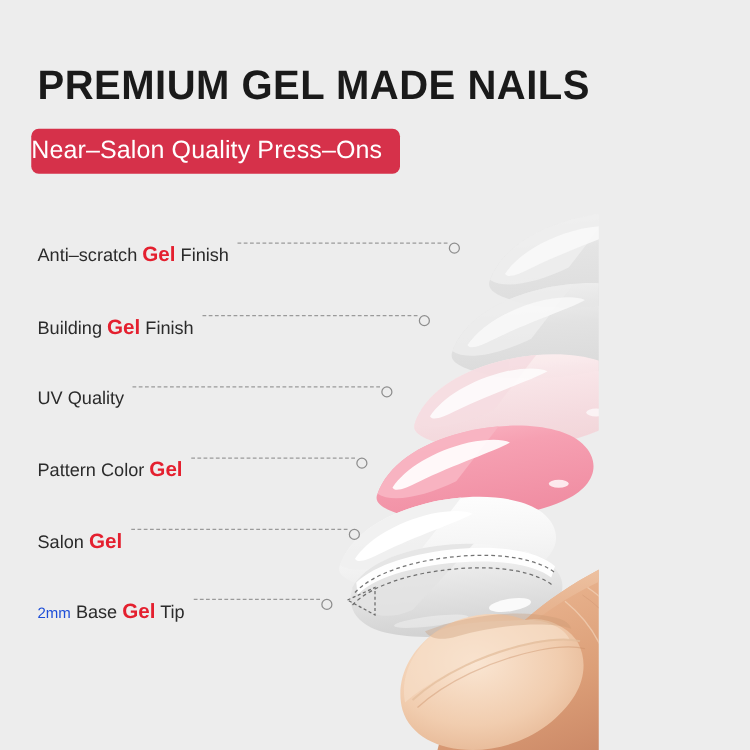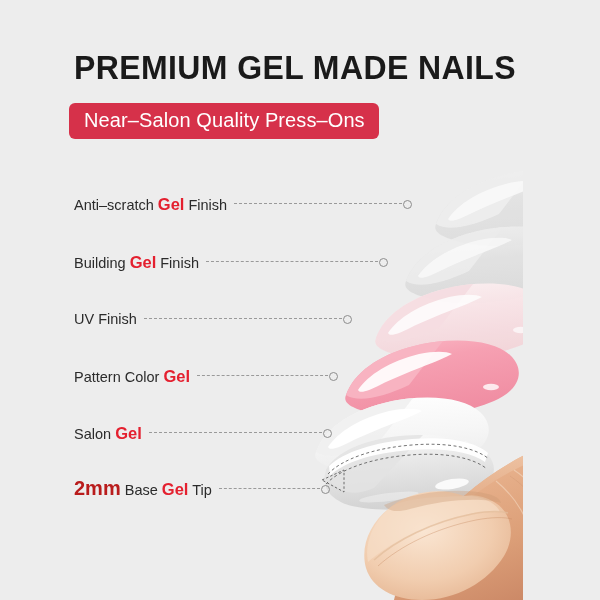--- a/index.html
+++ b/index.html
@@ -3,50 +3,50 @@
 <meta charset="utf-8">
 <style>
   html,body{margin:0;padding:0;}
   body{
     width:600px;height:600px;
     background:#ededed;
     font-family:"Liberation Sans","DejaVu Sans",sans-serif;
     overflow:hidden;
     position:relative;
   }
-  #stage{position:relative;width:479px;height:600px;overflow:hidden;background:#ededed;margin-left:44px;}
+  #stage{position:relative;width:479px;height:600px;overflow:hidden;background:#ededed;}
 
   
   .title{
     position:absolute;left:30px;top:49px;
     font-size:33px;line-height:38px;
     font-weight:600;letter-spacing:.4px;
     color:#1a1a1a;white-space:nowrap;
     transform:scaleX(.97);transform-origin:left center;
   }
   .badge{
     position:absolute;left:25px;top:103px;
     background:#d6314a;color:#fff;
     border-radius:6px;
-    padding:5px 14px 7px 15px;
+    padding:5px 14px 7px 0;
     font-size:20px;line-height:24px;font-weight:400;
     letter-spacing:.1px;white-space:nowrap;
   }
 
   
   .art{position:absolute;left:0;top:0;width:600px;height:600px;pointer-events:none;}
 
   
-  .row{position:absolute;display:flex;align-items:center;height:20px;}
+  .row{position:absolute;display:flex;height:20px;}
   .lbl{
     font-size:14.5px;line-height:20px;color:#2b2b2b;
     white-space:nowrap;font-weight:400;
   }
   .lbl .gel{color:#e4202f;font-weight:700;font-size:16.5px;}
-  .lbl .strong{color:#b91c1c;font-weight:700;font-size:20px;}
+  .lbl .strong{color:#1d4ed8;font-weight:400;font-size:12px;}
   .lead{
     flex:0 0 auto;height:1px;margin-left:7px;
     border-top:1px dashed #9a9a9a;
   }
   .dot{
     flex:0 0 auto;width:7px;height:7px;margin-left:1px;
     border:1px solid #8d8d8d;border-radius:50%;
     background:transparent;
   }
 </style>
@@ -237,21 +237,21 @@
         <span class="lbl"><span>Anti–scratch </span><span class="gel">Gel</span><span> Finish</span></span>
         <span class="lead" style="width: 168px;"></span>
         <span class="dot"></span>
       </div>
       <div class="row" style="left: 30px; top: 252px;">
         <span class="lbl"><span>Building </span><span class="gel">Gel</span><span> Finish</span></span>
         <span class="lead" style="width: 172px;"></span>
         <span class="dot"></span>
       </div>
       <div class="row" style="left: 30px; top: 309px;">
-        <span class="lbl"><span>UV Finish</span></span>
+        <span class="lbl"><span>UV Quality</span></span>
         <span class="lead" style="width: 198px;"></span>
         <span class="dot"></span>
       </div>
       <div class="row" style="left: 30px; top: 366px;">
         <span class="lbl"><span>Pattern Color </span><span class="gel">Gel</span></span>
         <span class="lead" style="width: 131px;"></span>
         <span class="dot"></span>
       </div>
       <div class="row" style="left: 30px; top: 423px;">
         <span class="lbl"><span>Salon </span><span class="gel">Gel</span></span>

